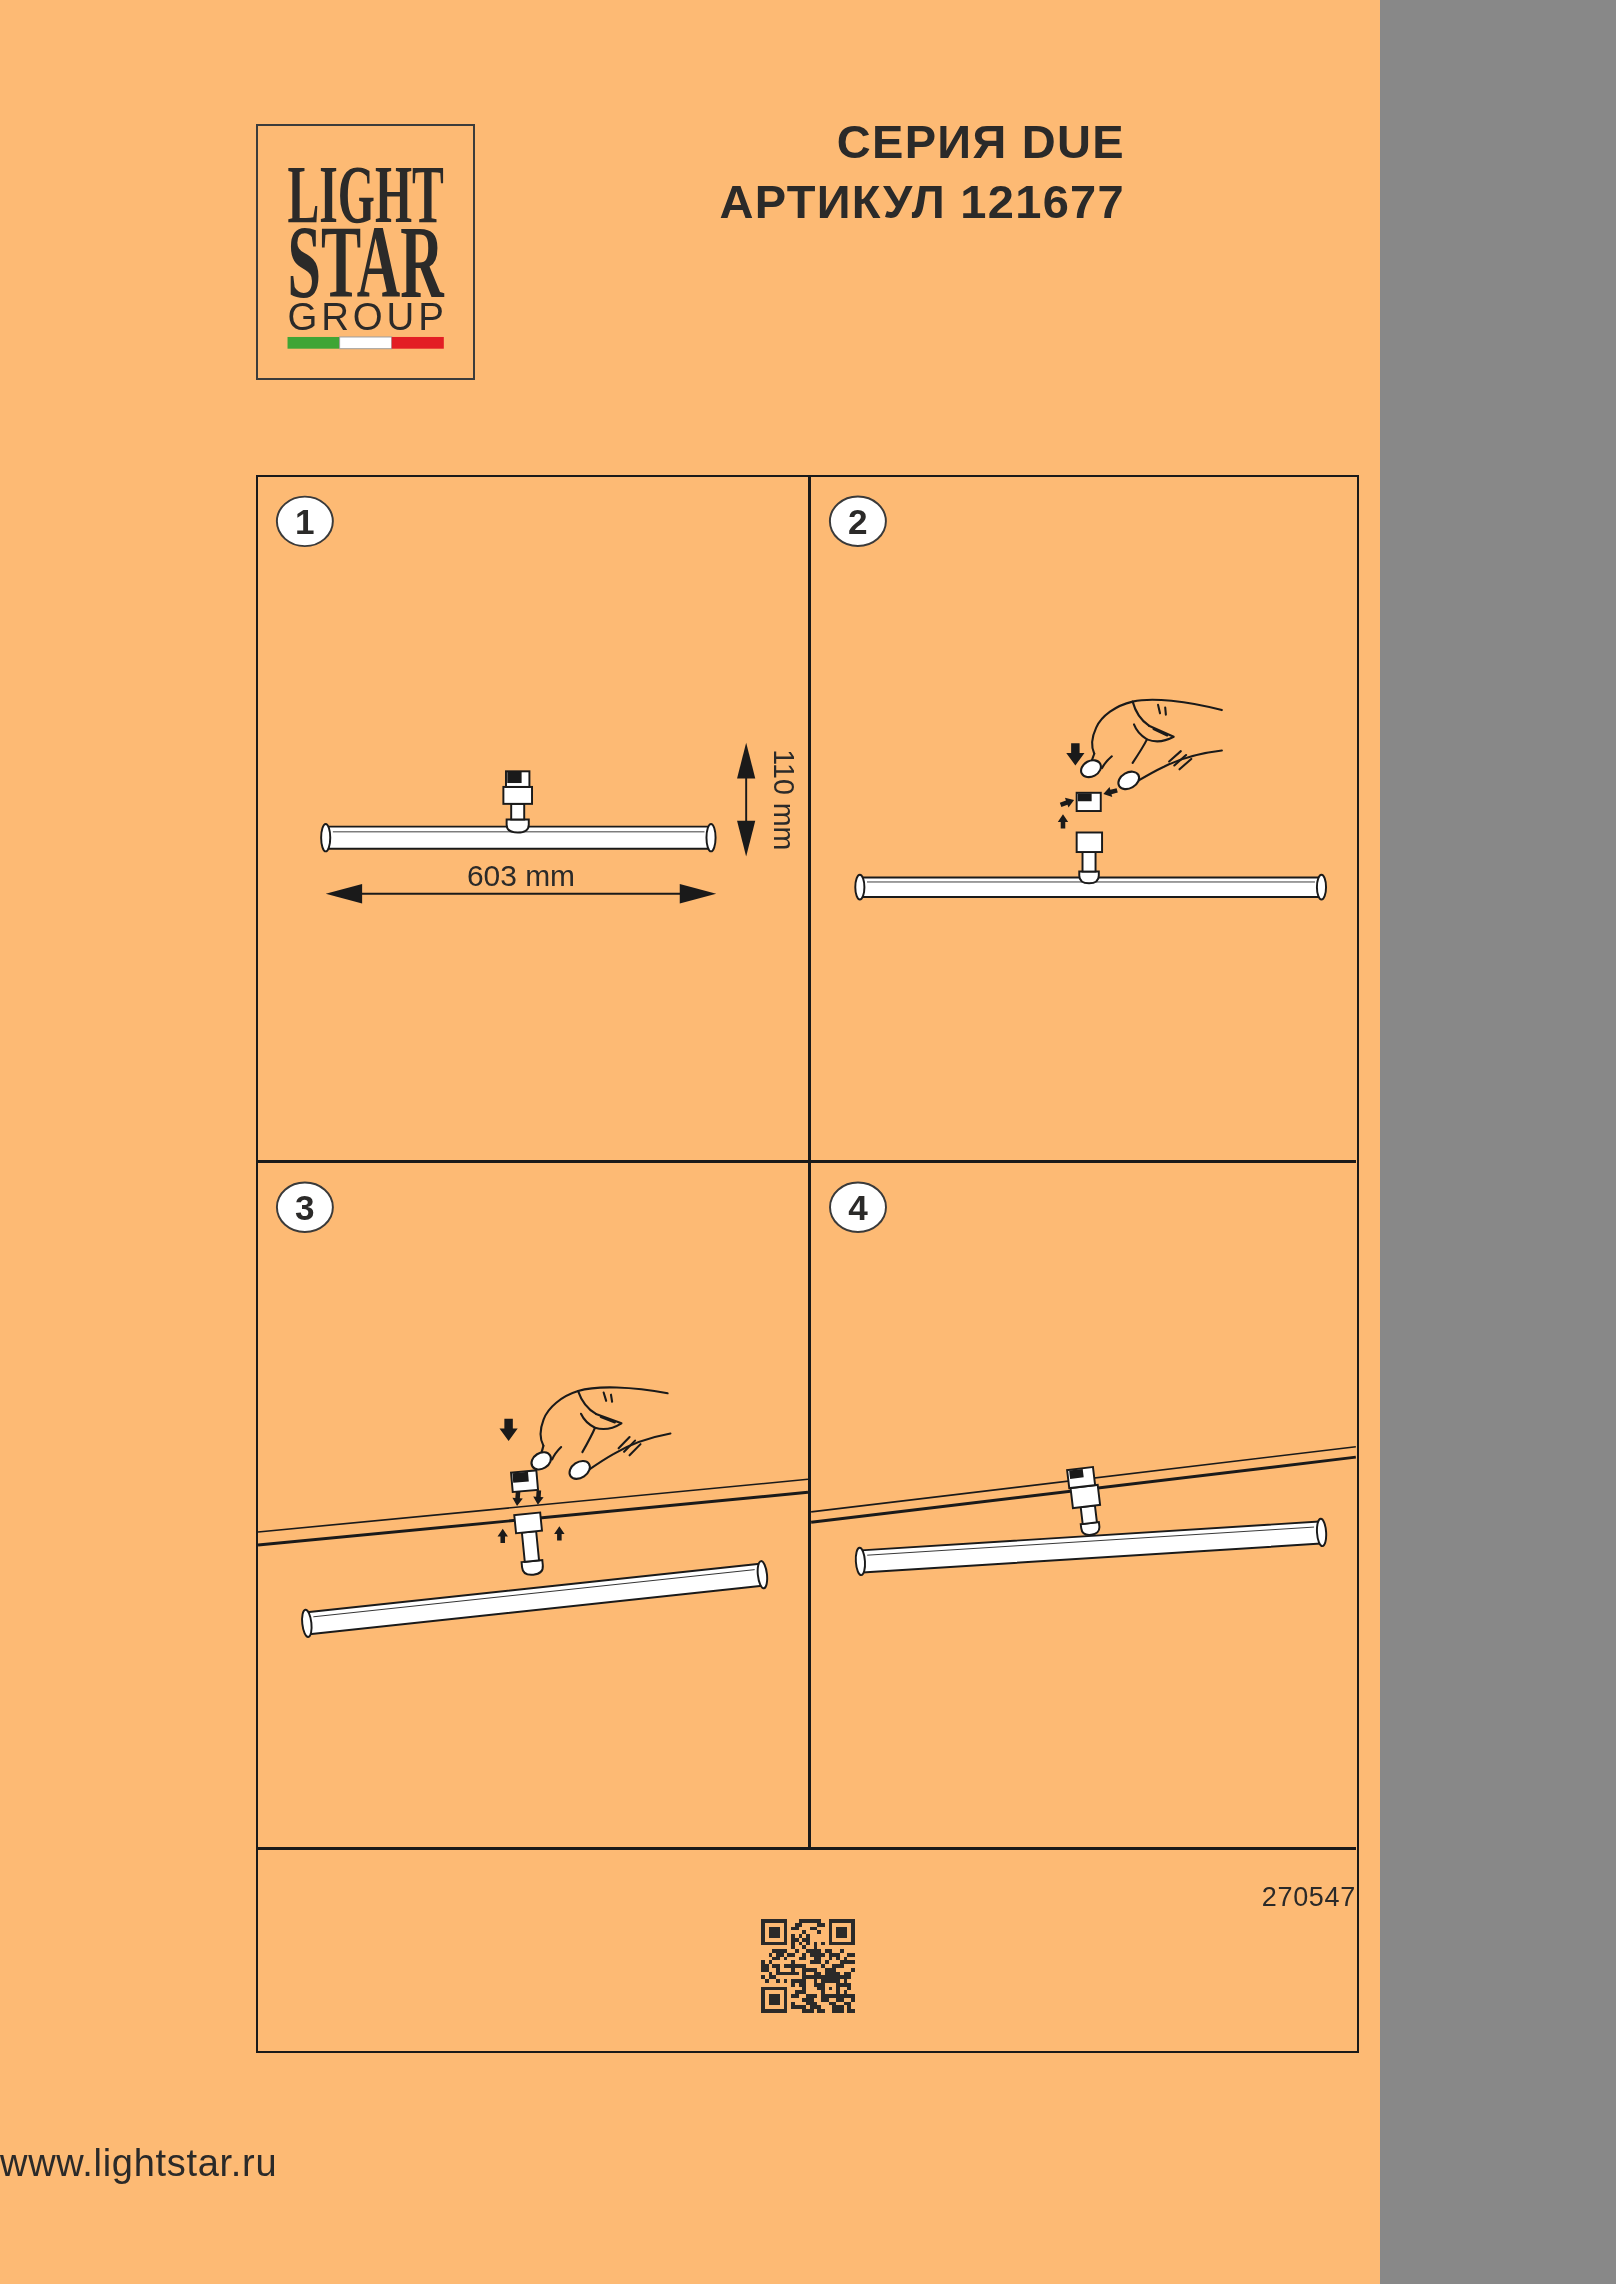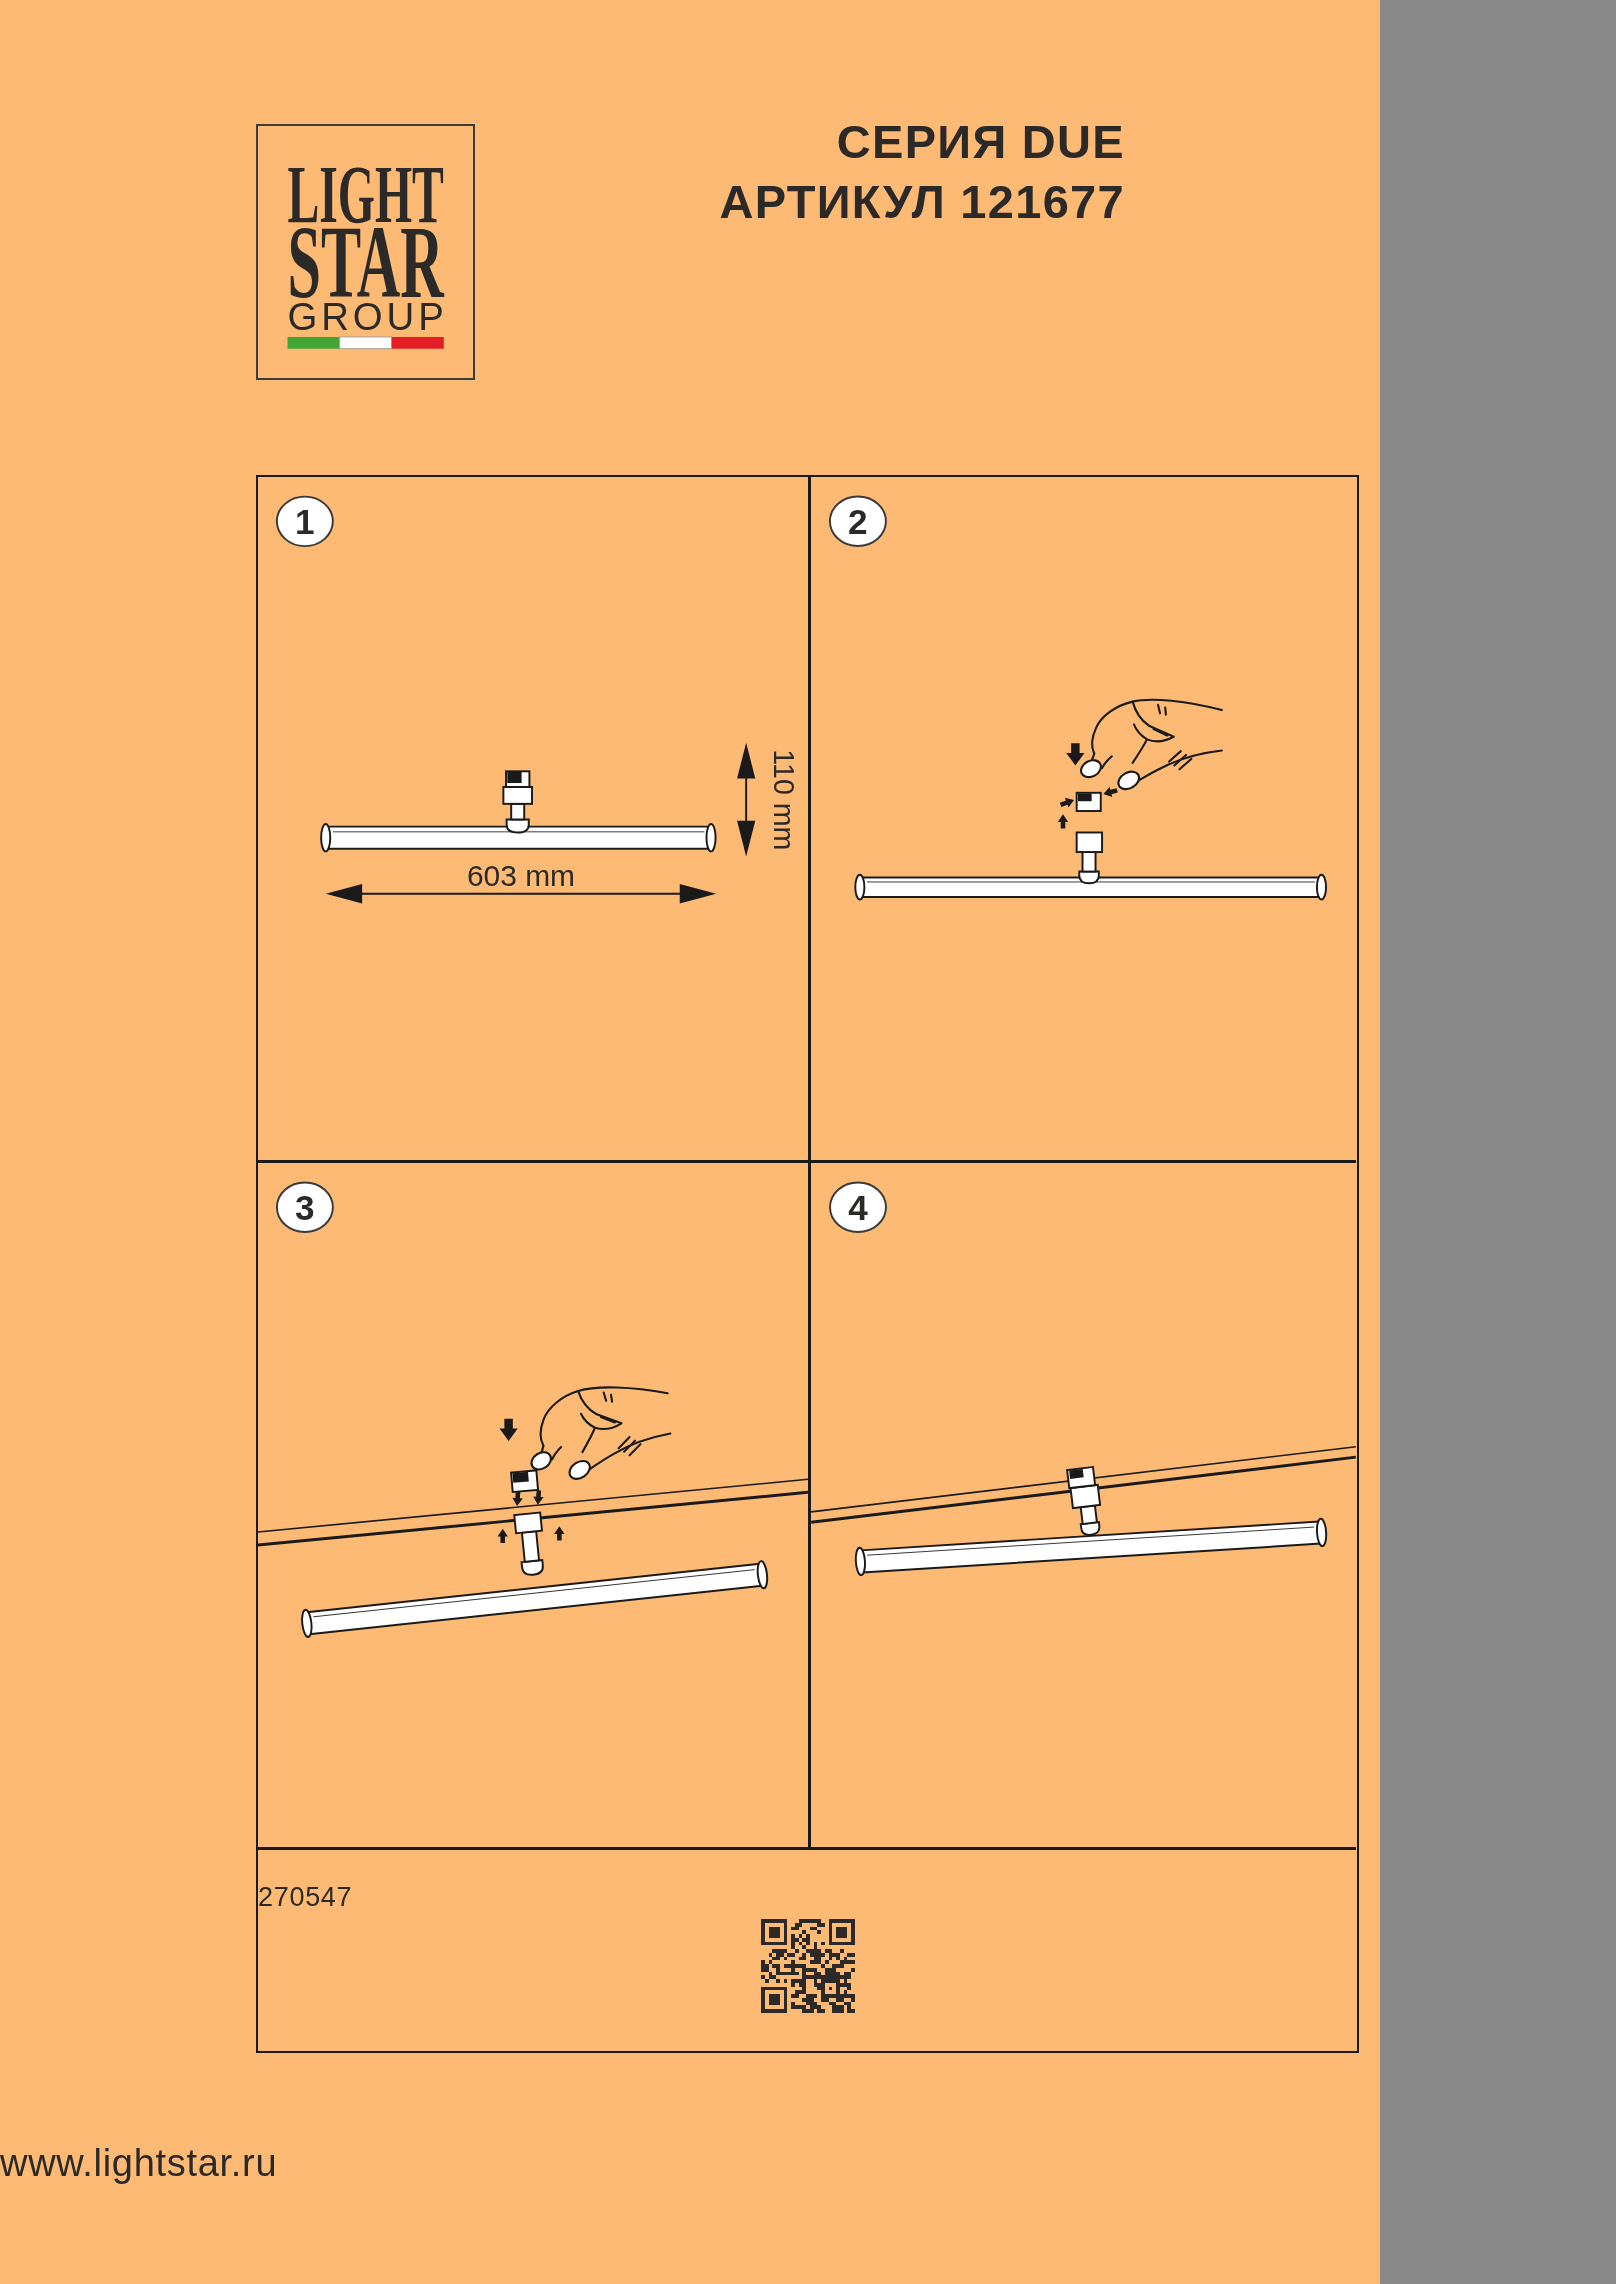--- a/index.html
+++ b/index.html
@@ -15,21 +15,21 @@
   #hdr-series{top:118px;}
   #hdr-article{top:178px;}
   #hdr-instruction{top:288px;right:255px;text-align:right;font-weight:bold;font-size:47px;line-height:47px;letter-spacing:2.6px;white-space:nowrap;}
   
   #grid{left:256px;top:475px;width:1103px;height:1578px;border:2.6px solid #1a1a1a;box-sizing:border-box;}
   .divider{background:#1a1a1a;}
   #v-div{left:550px;top:0;width:2.6px;height:1372px;}
   #h-div1{left:0;top:683px;width:1098px;height:2.6px;}
   #h-div2{left:0;top:1370px;width:1098px;height:2.6px;}
   .panel-svg{display:block;}
-  #footer-article{left:0;top:1405px;width:1098px;text-align:left;font-size:27px;font-weight:400;letter-spacing:0.7px;}
+  #footer-article{left:0;top:1405px;width:1098px;text-align:right;font-size:27px;font-weight:400;letter-spacing:0.7px;}
   #qr{left:503px;top:1442px;}
   
   #website{left:0;top:2142px;width:1616px;text-align:left;font-weight:normal;font-size:38px;letter-spacing:0.7px;}
   svg text{font-family:"Liberation Sans",sans-serif;}
   .serif-t{font-family:"Liberation Serif",serif;font-weight:bold;fill:#2b2a29;}
 </style>
 </head>
 <body>
 
 <div id="page">

